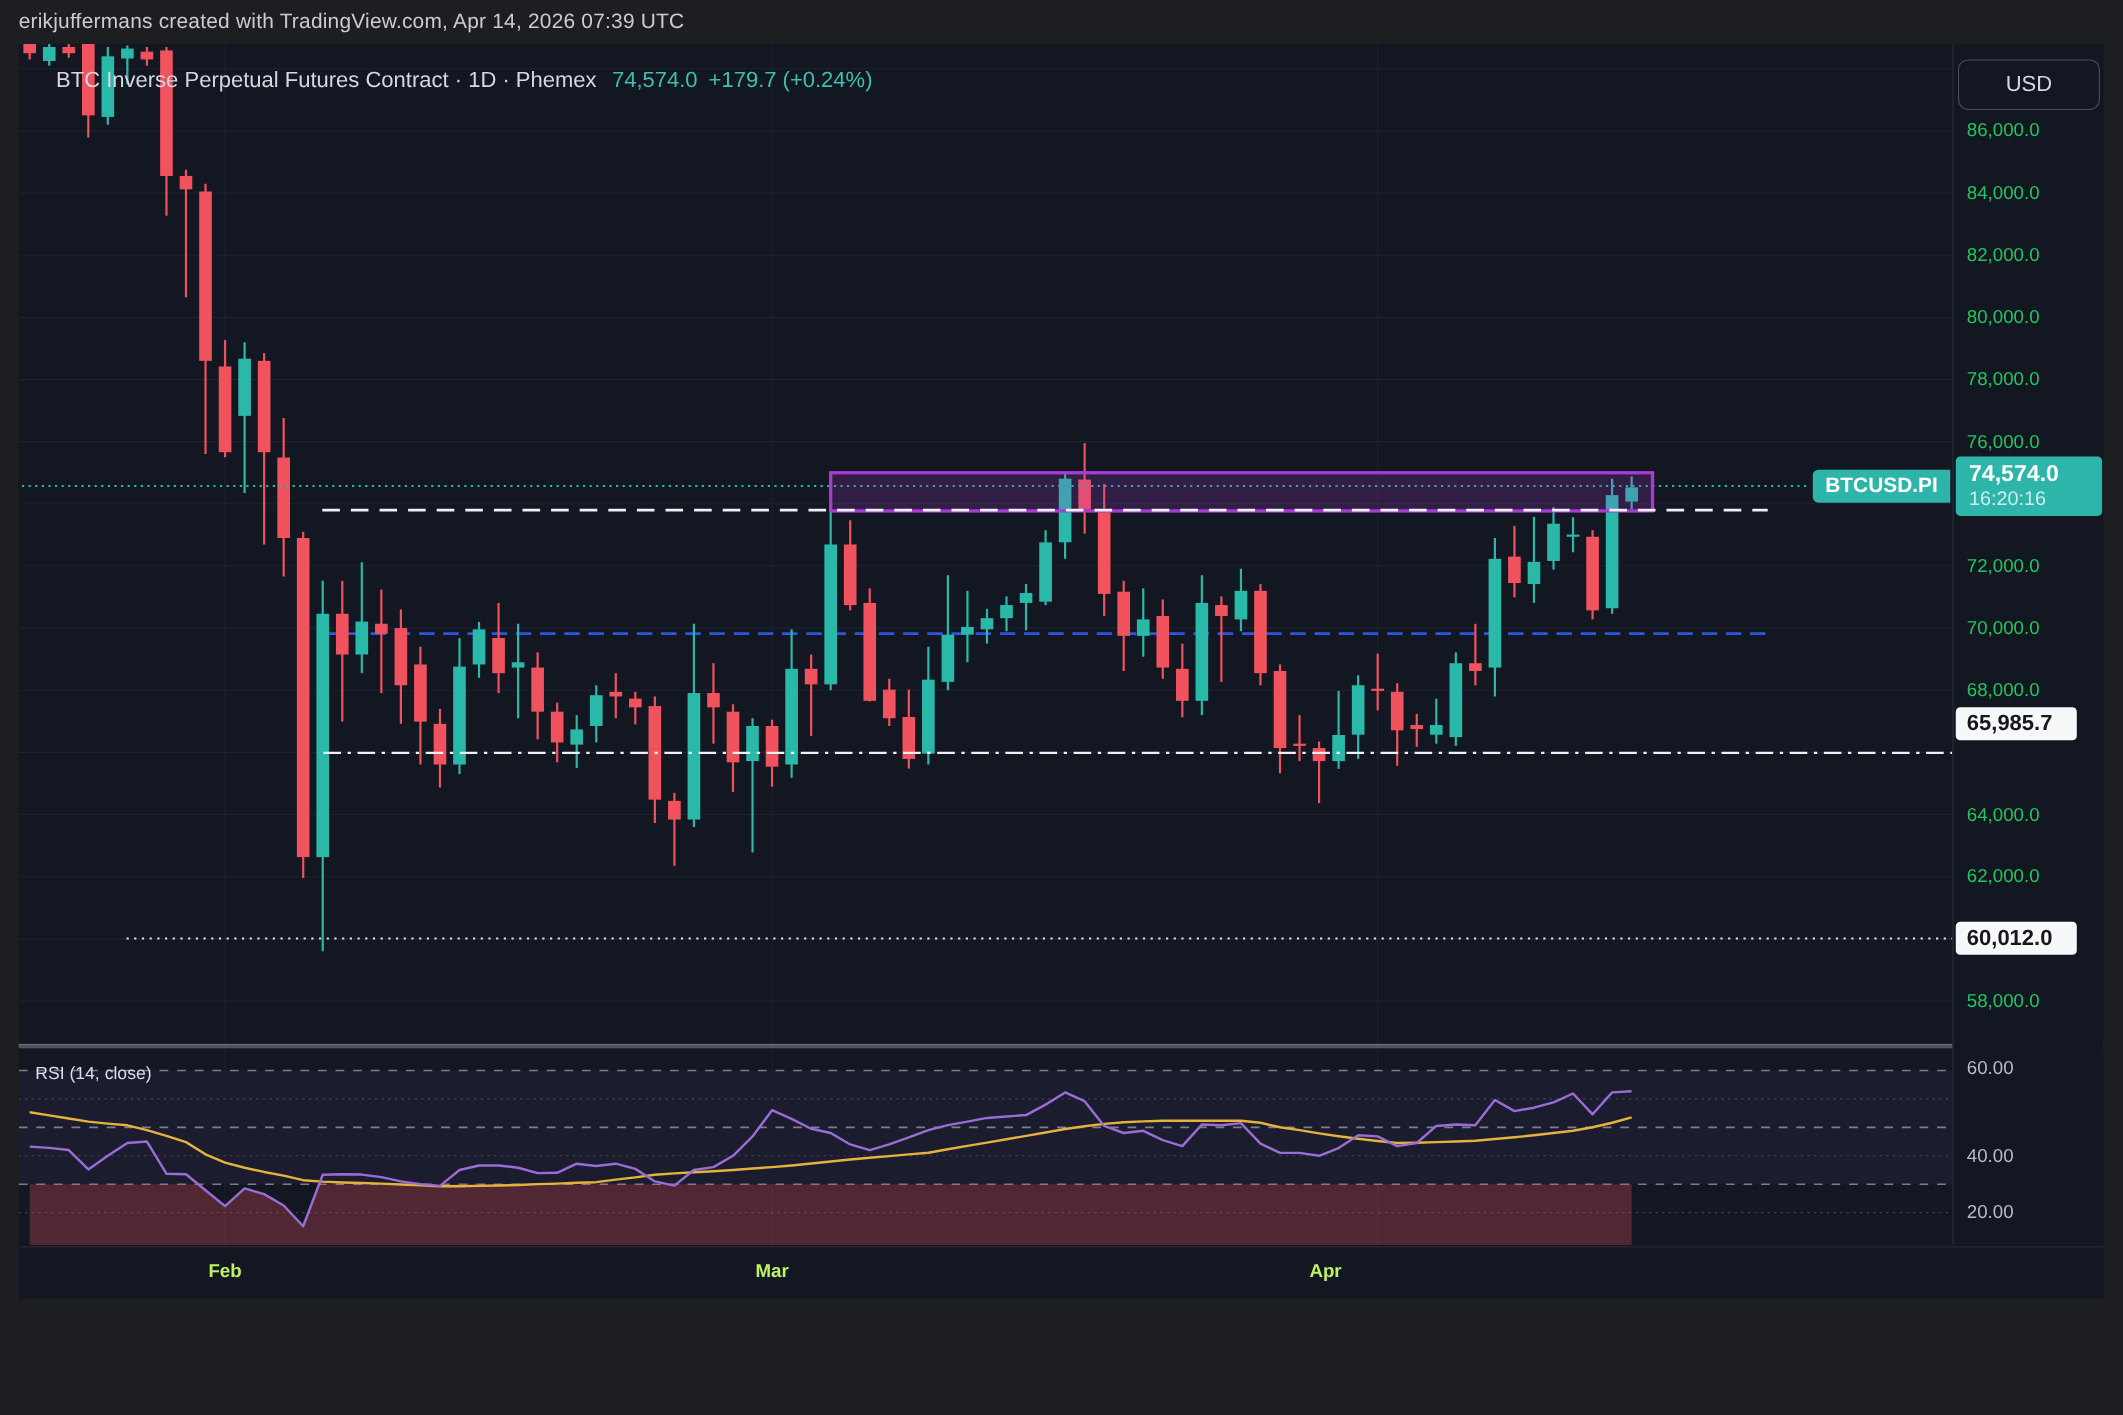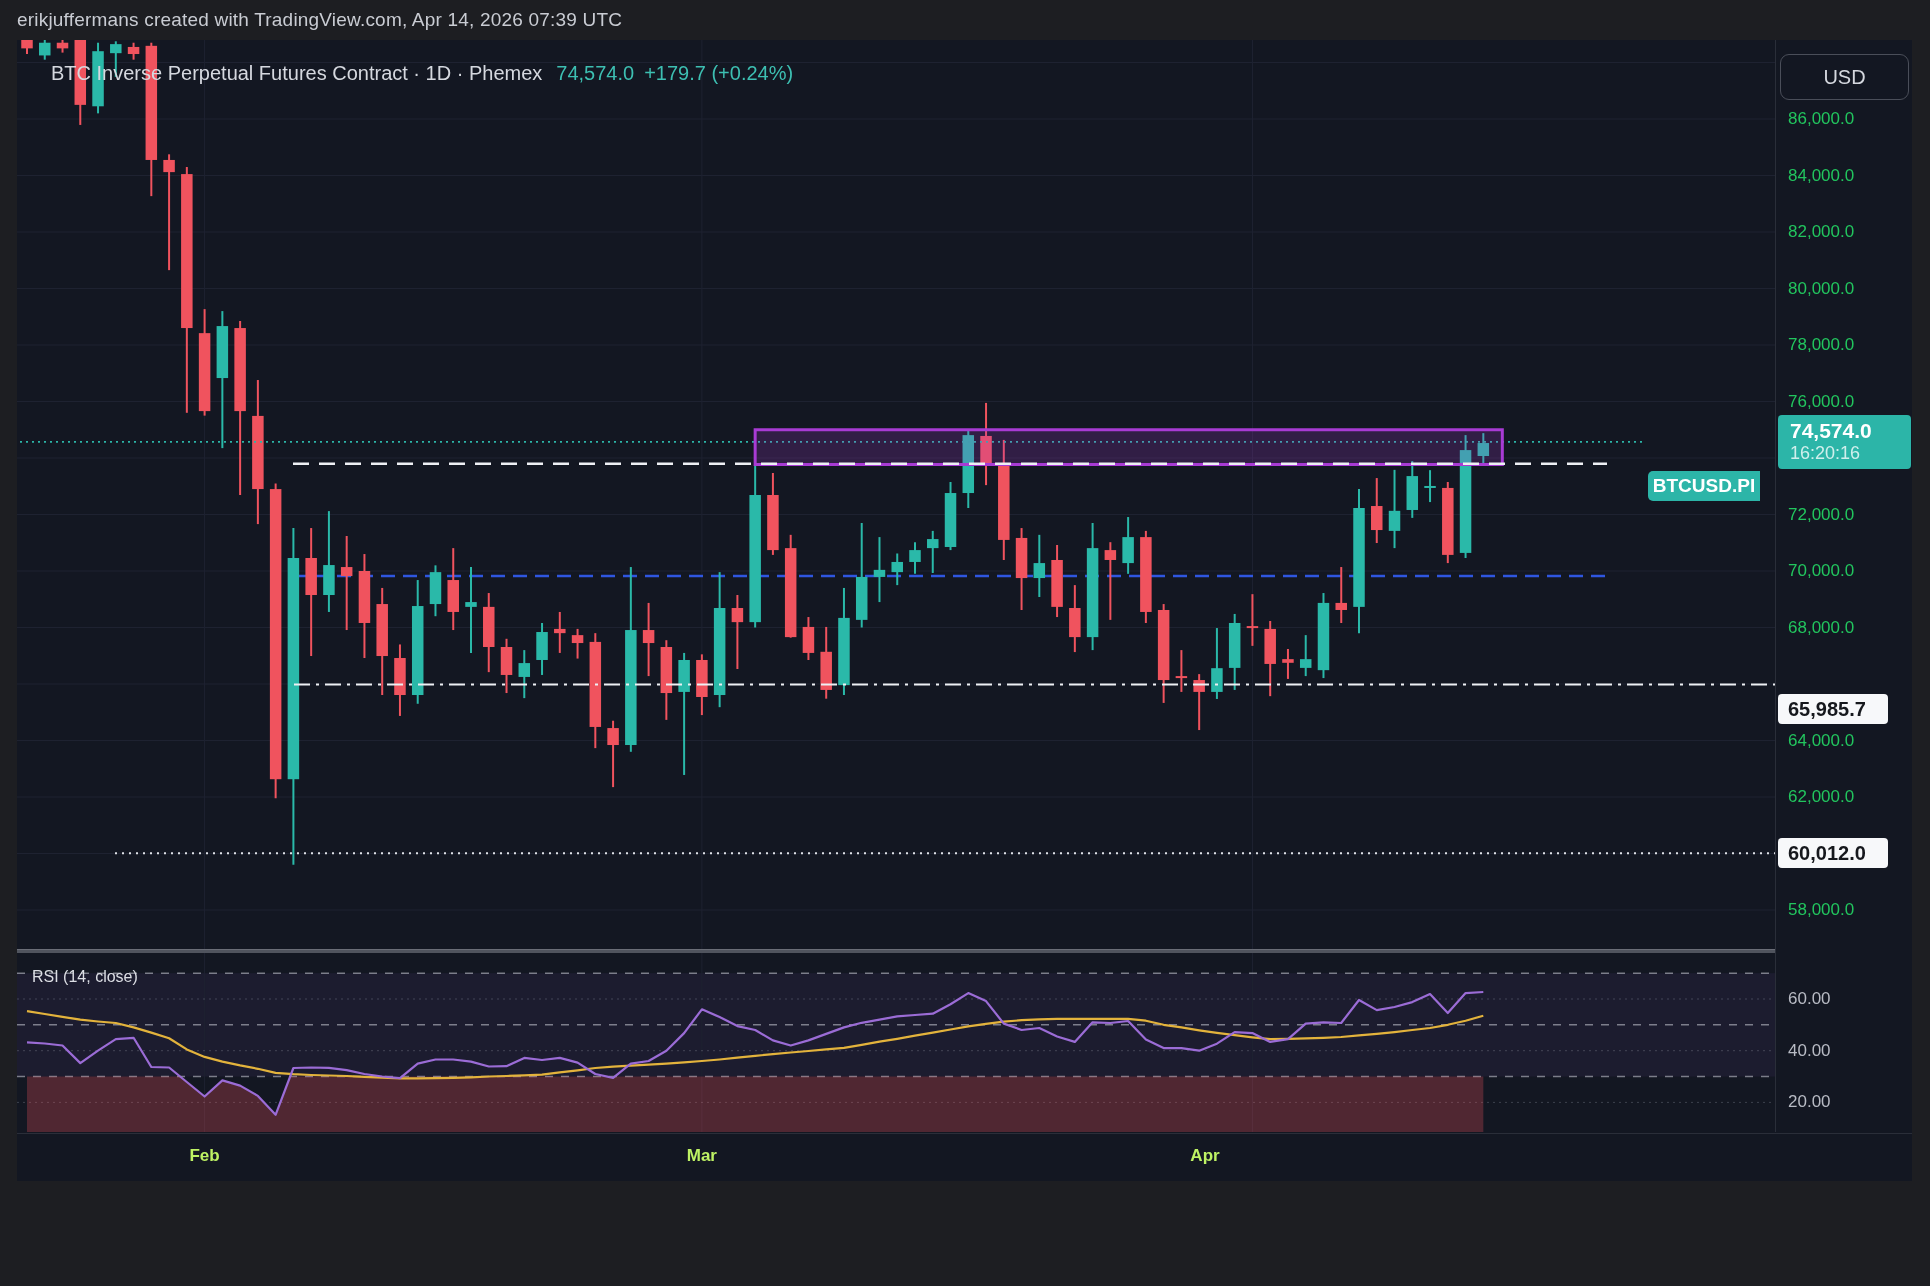--- a/index.html
+++ b/index.html
@@ -36,21 +36,21 @@
 
   
   #last-price-label { position:absolute; left:2px; width:133px; height:54px; background:#2cb5a8; border-radius:4px; z-index:6; padding:4px 0 0 12px; }
   #last-price-value { font-size:21px; font-weight:bold; color:#ffffff; line-height:24px; }
   #last-price-countdown { font-size:18px; color:rgba(255,255,255,.78); line-height:21px; }
 
   
   .level-label { position:absolute; left:2px; width:110px; height:30px; background:#f7f8fa; border-radius:4px; color:#16181d; font-size:20px; font-weight:bold; line-height:30px; padding-left:10px; z-index:6; }
 
   
-  #symbol-flag { position:absolute; left:1631px; top:388px; width:112px; height:30px; background:#2cb5a8; border-radius:5px 0 0 5px; color:#ffffff; font-size:19px; font-weight:600; text-align:center; line-height:30px; z-index:6;margin-top:44px; }
+  #symbol-flag { position:absolute; left:1631px; top:388px; width:125px; height:30px; background:#2cb5a8; border-radius:5px 0 0 5px; color:#ffffff; font-size:19px; font-weight:600; text-align:center; line-height:30px; z-index:6; }
 
   
   #time-axis { position:absolute; left:0; top:1093px; width:1895px; height:48px; border-top:1px solid #2a2e39; background:#131722; }
   .month-label { position:absolute; top:12px; font-size:17px; font-weight:600; color:#bef264; transform:translateX(-50%); }
 
   
   #footer { position:absolute; left:20px; top:1198px; width:420px; height:60px; display:flex; align-items:center; }
   #logo-mark { width:82px; height:48px; }
   #logo-text { font-size:31px; font-weight:bold; color:#d3d5da; margin-left:22px; letter-spacing:-0.5px; }
 </style>
@@ -288,35 +288,35 @@
         <path d="M10.0 89.4 L27.8 90.5 L45.5 92.5 L63.3 110.1 L81.0 97.7 L98.8 86.1 L116.6 84.8 L134.3 114.0 L152.1 114.5 L169.8 129.0 L187.6 143.5 L205.4 127.4 L223.1 132.6 L240.9 142.9 L258.6 161.8 L276.4 115.0 L294.2 114.5 L311.9 114.8 L329.7 117.1 L347.4 121.0 L365.2 123.5 L383.0 125.1 L400.7 110.6 L418.5 106.5 L436.2 106.5 L454.0 108.6 L471.8 113.5 L489.5 113.2 L507.3 104.9 L525.0 107.0 L542.8 104.9 L560.6 109.6 L578.3 121.0 L596.1 124.8 L613.8 110.6 L631.6 108.0 L649.4 97.7 L667.1 80.1 L684.9 56.3 L702.6 64.1 L720.4 73.1 L738.2 77.0 L755.9 87.4 L773.7 92.5 L791.4 87.4 L809.2 80.9 L827.0 74.4 L844.7 69.8 L862.5 66.7 L880.2 63.3 L898.0 62.0 L915.8 60.7 L933.5 51.2 L951.3 40.1 L969.0 48.1 L986.8 70.6 L1004.6 77.0 L1022.3 75.0 L1040.1 83.5 L1057.8 88.9 L1075.6 69.3 L1093.4 70.0 L1111.1 68.0 L1128.9 86.6 L1146.6 95.1 L1164.4 95.1 L1182.2 97.7 L1199.9 90.7 L1217.7 79.1 L1235.4 80.1 L1253.2 88.9 L1271.0 86.1 L1288.7 70.6 L1306.5 69.3 L1324.2 70.0 L1342.0 47.0 L1359.8 57.1 L1377.5 54.0 L1395.3 49.1 L1413.0 41.1 L1430.8 60.0 L1448.6 40.1 L1466.3 39.0" fill="none" stroke="#9b6cd6" stroke-width="2.2" stroke-linejoin="round"></path>
       </svg>
     <div id="rsi-legend">RSI (14, close)</div>
 
     <div id="price-axis">
       <div id="usd-button">USD</div>
       <div id="last-price-label" style="top: 374.784px;">
         <div id="last-price-value">74,574.0</div>
         <div id="last-price-countdown">16:20:16</div>
       </div>
-      <div class="level-label" id="mid-level-label" style="top: 654px;">65,985.7</div>
+      <div class="level-label" id="mid-level-label" style="top: 603px;">65,985.7</div>
       <div class="level-label" id="low-level-label" style="top: 798.161px;">60,012.0</div>
     <div class="tick-label" style="top: 69px;">86,000.0</div>
         <div class="tick-label" style="top: 125.5px;">84,000.0</div>
         <div class="tick-label" style="top: 182px;">82,000.0</div>
         <div class="tick-label" style="top: 238.5px;">80,000.0</div>
         <div class="tick-label" style="top: 295px;">78,000.0</div>
         <div class="tick-label" style="top: 351.5px;">76,000.0</div>
         <div class="tick-label" style="top: 464.5px;">72,000.0</div>
         <div class="tick-label" style="top: 521px;">70,000.0</div>
         <div class="tick-label" style="top: 577.5px;">68,000.0</div>
         <div class="tick-label" style="top: 690.5px;">64,000.0</div>
         <div class="tick-label" style="top: 747px;">62,000.0</div>
         <div class="tick-label" style="top: 860px;">58,000.0</div>
-        <div class="rsi-tick-label" style="top: 949px; text-align: center;">60.00</div>
+        <div class="rsi-tick-label" style="top: 921px; text-align: center;">60.00</div>
         <div class="rsi-tick-label" style="top: 1000.7px;">40.00</div>
         <div class="rsi-tick-label" style="top: 1052.4px;">20.00</div>
       </div>
 
     <div id="symbol-flag" style="top: 386.784px;">BTCUSD.PI</div>
 
     <div id="time-axis">
         <div class="month-label" style="left: 187.6px;">Feb</div>
         <div class="month-label" style="left: 684.88px;">Mar</div>
         <div class="month-label" style="left: 1188px;">Apr</div>

